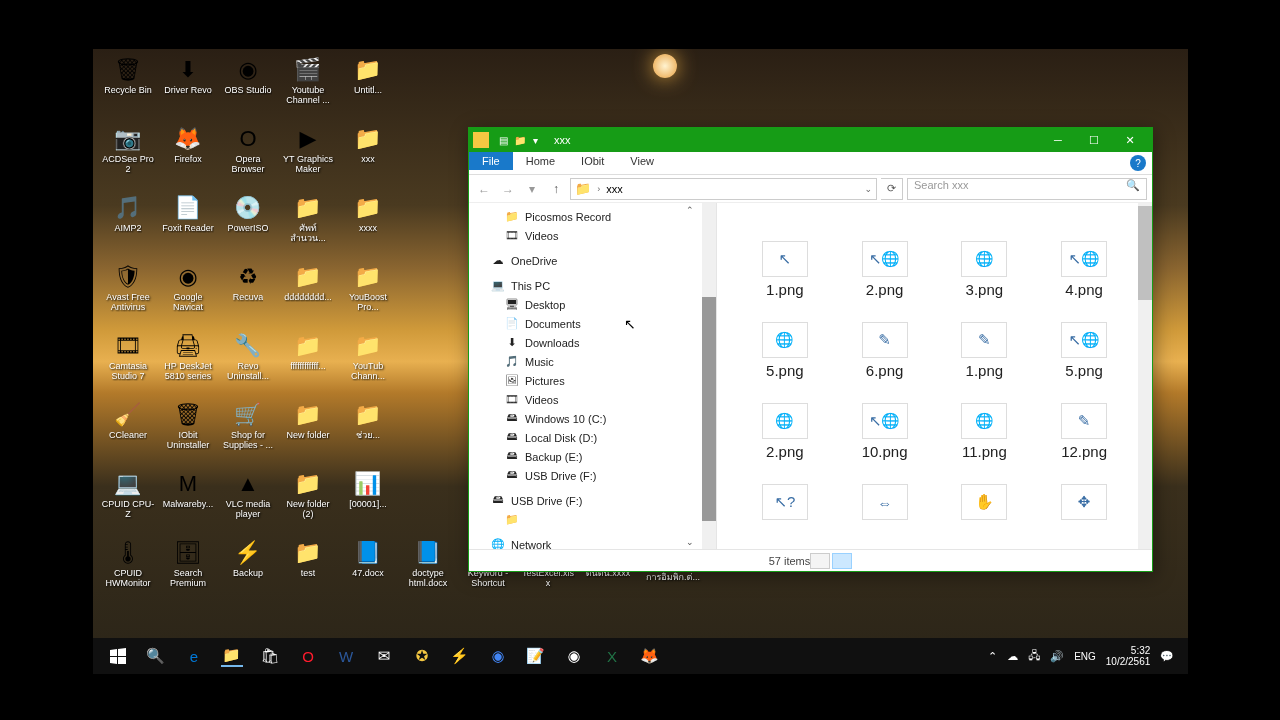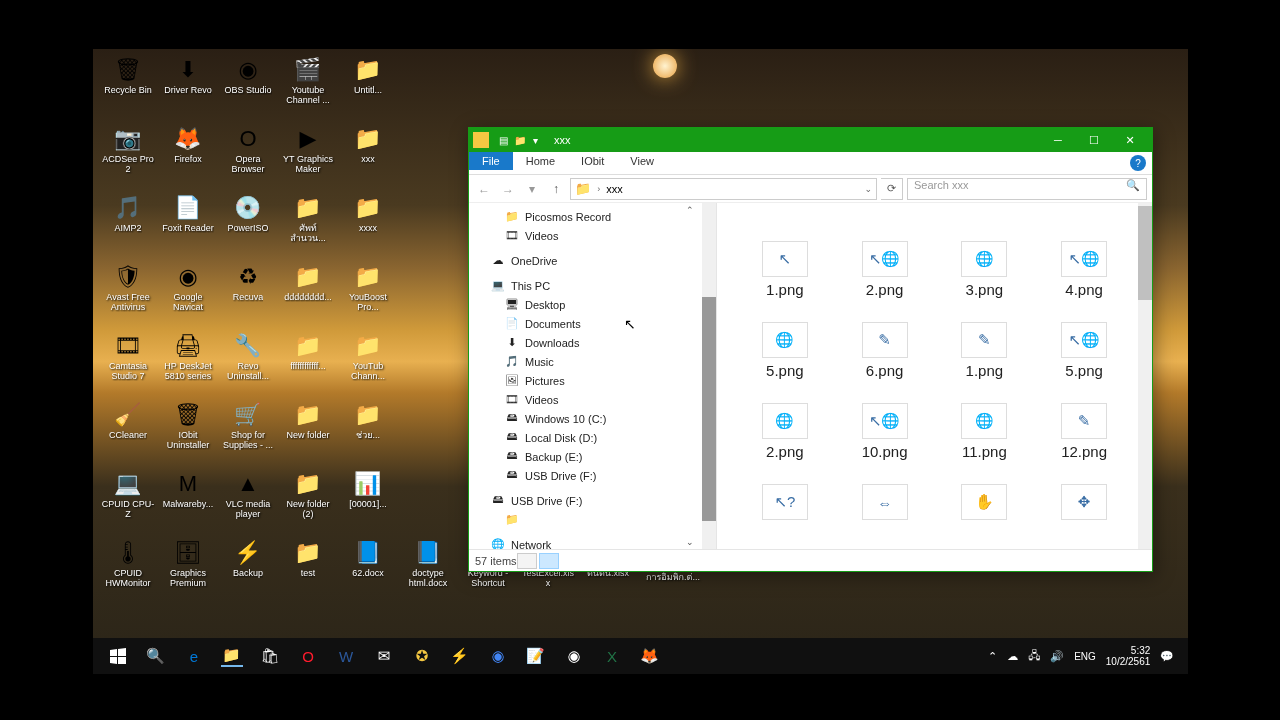--- a/index.html
+++ b/index.html
@@ -64,21 +64,21 @@
 .nav-chev-wrap { position: absolute; right: 18px; width: 12px; color: #555; font-size: 9px; }
 
 .content { flex: 1; position: relative; overflow: hidden; }
 .content-scrollbar { position: absolute; right: 0; top: 0; width: 14px; height: 100%; background: #f0f0f0; }
 .content-thumb { position: absolute; right: 0; top: 3px; width: 14px; height: 94px; background: #c0c0c0; }
 .files { display: grid; grid-template-columns: repeat(4, 1fr); padding: 38px 20px 6px 20px; gap: 24px 4px; }
 .file { display: flex; flex-direction: column; align-items: center; }
 .file .thumb { width: 46px; height: 36px; background: #fff; border: 1px solid #ddd; display: flex; align-items: center; justify-content: center; font-size: 15px; color: #3a6ea5; }
 .file .fname { font-size: 15px; margin-top: 4px; color: #222; }
 
-.status { height: 22px; border-top: 1px solid #e5e5e5; display: flex; align-items: center; justify-content: flex-start; padding: 0 6px; font-size: 11px; color: #444; }
+.status { height: 22px; border-top: 1px solid #e5e5e5; display: flex; align-items: center; justify-content: center; padding: 0 6px; font-size: 11px; color: #444; }
 .viewbtns { display: flex; gap: 2px; }
 .viewbtn { width: 20px; height: 16px; border: 1px solid #ccc; background: #f4f4f4; }
 .viewbtn.active { background: #cce8ff; border-color: #99d1ff; }
 
 
 .mouse-cursor { position: absolute; left: 624px; top: 316px; color: #000; font-size: 14px; z-index: 1000; }
 .thai-below { position: absolute; left: 553px; top: 521px; color: #fff; font-size: 9px; text-shadow: 1px 1px 2px #000; }
 
 
 .opera { color:#ff1b2d; } .chrome { color:#4285f4; } .edge { color:#0078d7; } .word { color:#2b579a; } .excel { color:#217346; } .firefox { color:#ff9500; } .expl { color:#f5c842; }
@@ -243,49 +243,49 @@
           <div class="lbl">[00001]...</div>
         </div>
       </div>
     <div class="drow">
         <div class="dicon">
           <div class="gl">🌡</div>
           <div class="lbl">CPUID HWMonitor</div>
         </div>
         <div class="dicon">
           <div class="gl">🗄</div>
-          <div class="lbl">Graphics Premium</div>
+          <div class="lbl">Search Premium</div>
         </div>
         <div class="dicon">
           <div class="gl">⚡</div>
           <div class="lbl">Backup</div>
         </div>
         <div class="dicon">
           <div class="gl">📁</div>
           <div class="lbl">test</div>
         </div>
         <div class="dicon">
           <div class="gl">📘</div>
-          <div class="lbl">62.docx</div>
+          <div class="lbl">47.docx</div>
         </div>
         <div class="dicon">
           <div class="gl">📘</div>
           <div class="lbl">doctype html.docx</div>
         </div>
         <div class="dicon">
           <div class="gl">📘</div>
           <div class="lbl">Keyword - Shortcut</div>
         </div>
         <div class="dicon">
           <div class="gl">📗</div>
           <div class="lbl">TestExcel.xlsx</div>
         </div>
         <div class="dicon">
           <div class="gl">📘</div>
-          <div class="lbl">ตันตัน.xlsx</div>
+          <div class="lbl">ตันตัน.xxxx</div>
         </div>
       </div>
   </div>
 
   <div class="thai-below">การอิมพิก.ต่...</div>
 
   <div class="explorer">
     <div class="titlebar">
       <div class="title-left">
         <span class="tico"></span>

